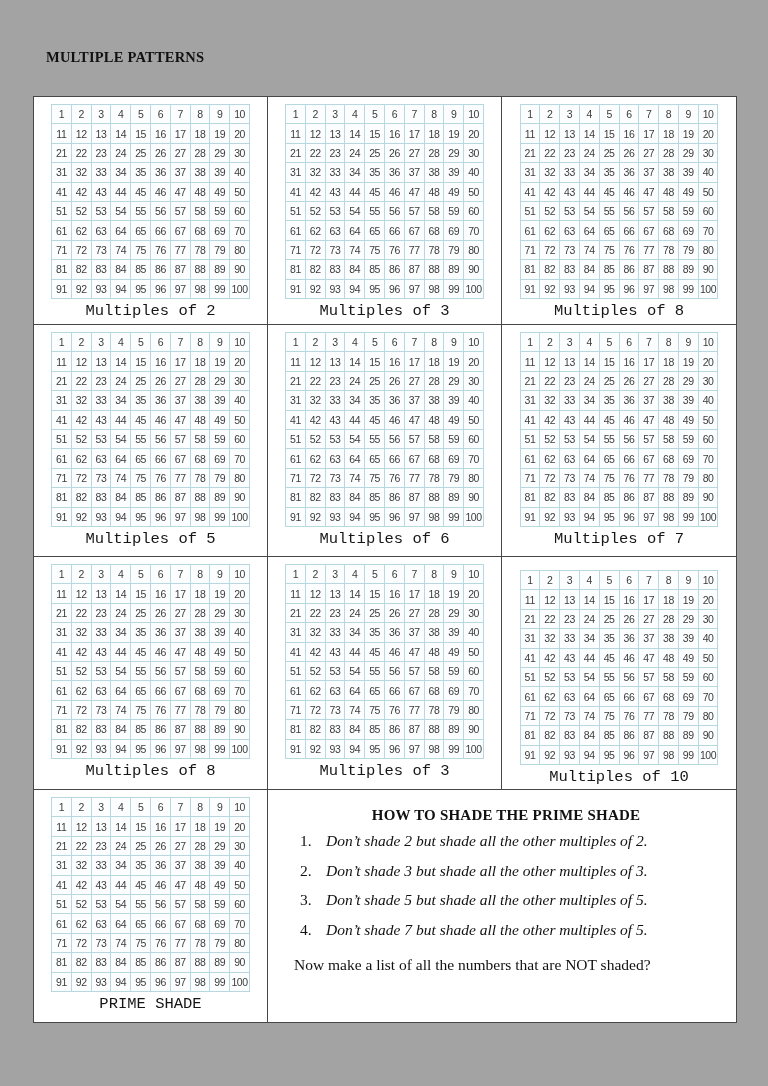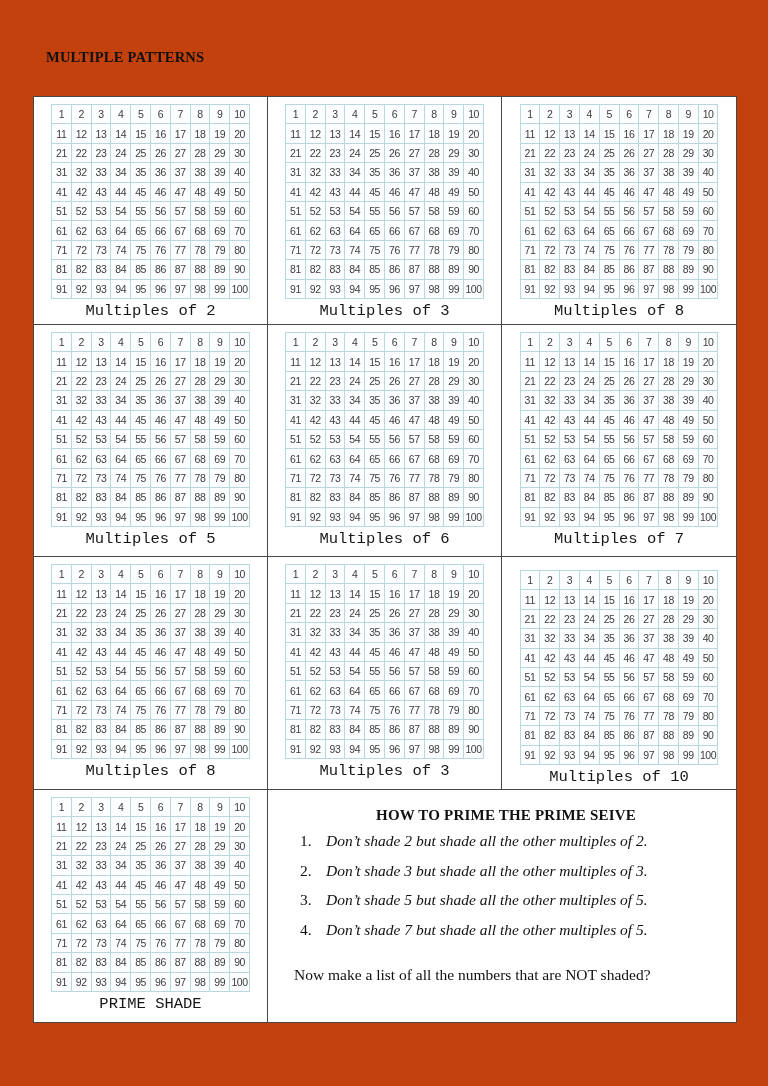--- a/index.html
+++ b/index.html
@@ -1,20 +1,20 @@
 <!DOCTYPE html>
 <html style="--cell-border: #b6d8de;"><head>
 <meta charset="utf-8">
 <style>
   * { margin:0; padding:0; box-sizing:border-box; }
   html,body { background:#ffffff; }
   .page {
     position:relative;
     width:768px; height:1086px;
-    background:#c2410c;
+    background:#a3a3a3;
     font-family:"Liberation Serif", serif;
     color:#111;
     overflow:hidden;
   }
   .header { position:absolute; top:48px; left:46px; width:690px; }
   .header-title {
     display:inline-block;
     font-weight:bold; font-size:14.5px; letter-spacing:0.2px;
   }
   .header-subtitle {
@@ -74,21 +74,21 @@
   .instructions-title {
     text-align:center;
     font-weight:bold;
     font-size:15px;
     letter-spacing:0.2px;
     margin-bottom:8px;
   }
   .step-row { display:flex; margin-bottom:11.5px; font-size:15.5px; }
   .step-number { width:26px; flex:0 0 26px; }
   .step-text { flex:1;font-style:italic; }
-  .questions { margin-top:27px; margin-left:-6px; }
+  .questions { margin-top:17px; margin-left:-6px; }
   .question-line { font-size:15.5px; margin-bottom:14px; }
 </style>
 </head>
 <body>
 
 <div class="page">
 
   <div class="header">
     <span class="header-title">MULTIPLE PATTERNS</span>
   </div>
@@ -1143,21 +1143,21 @@
           <span class="cell">96</span>
           <span class="cell">97</span>
           <span class="cell">98</span>
           <span class="cell">99</span>
           <span class="cell">100</span>
         </div>
       <div class="panel-label">PRIME SHADE</div>
     </div>
 
     <div class="panel instructions last-col bottom-row">
-      <div class="instructions-title">HOW TO PRIME THE PRIME SEIVE</div>
+      <div class="instructions-title">HOW TO SHADE THE PRIME SHADE</div>
       <div>
           <div class="step-row">
             <span class="step-number">1.</span>
             <span class="step-text">Don’t shade 2 but shade all the other multiples of 2.</span>
           </div>
           <div class="step-row">
             <span class="step-number">2.</span>
             <span class="step-text">Don’t shade 3 but shade all the other multiples of 3.</span>
           </div>
           <div class="step-row">

